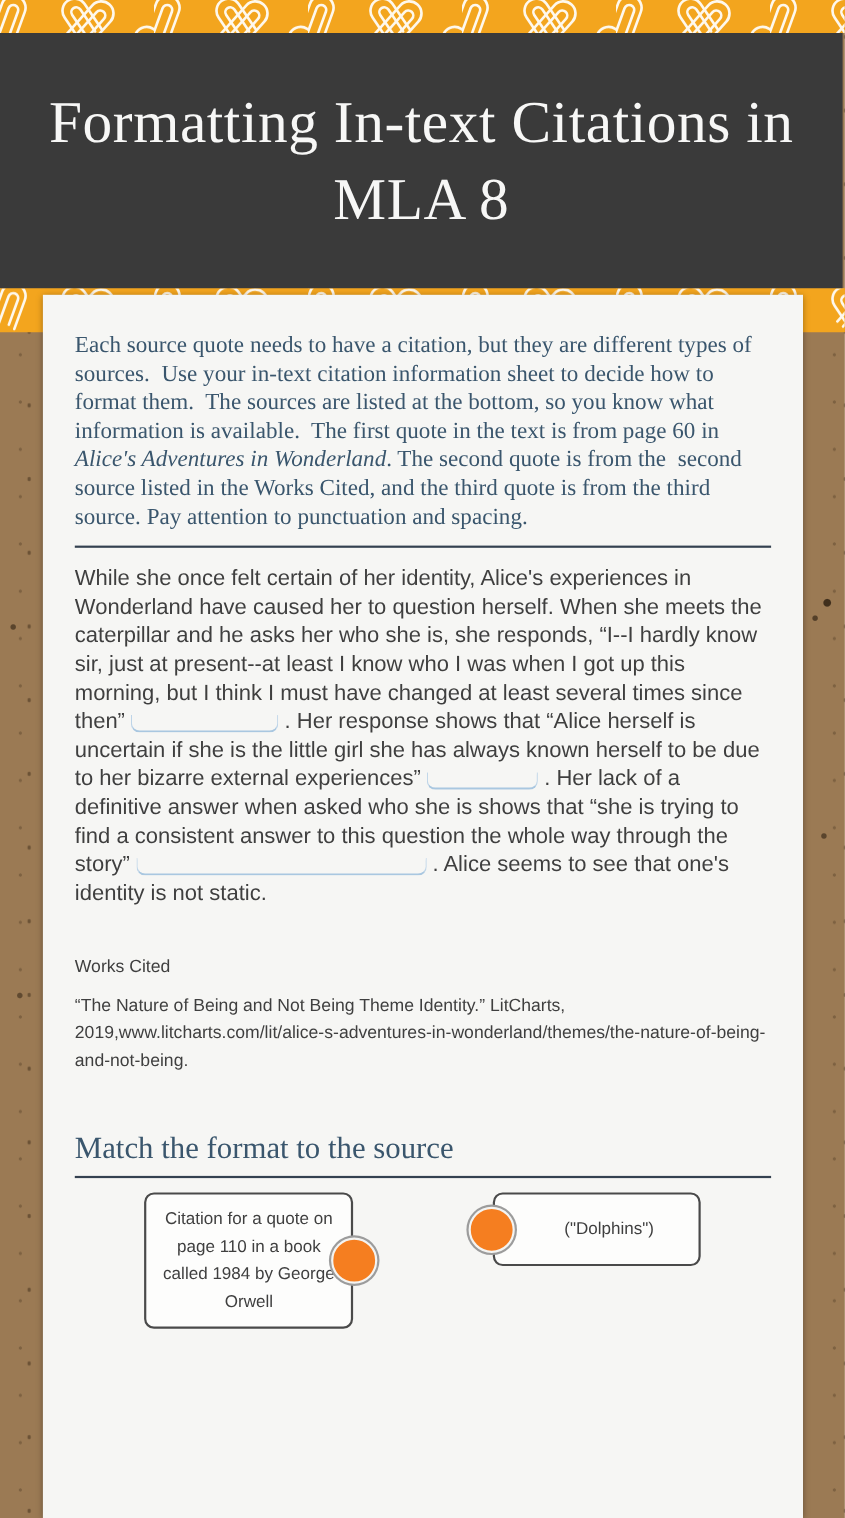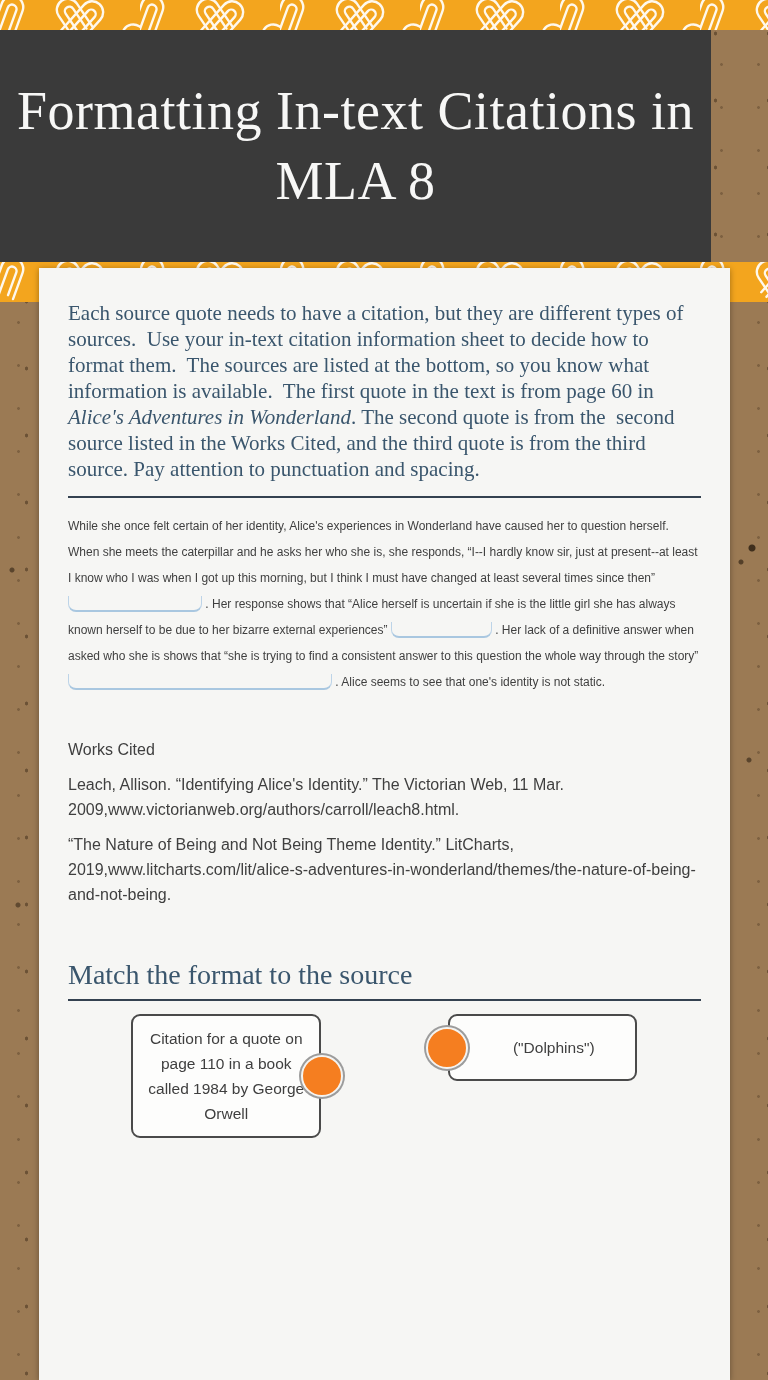--- a/index.html
+++ b/index.html
@@ -17,21 +17,21 @@
       radial-gradient(rgba(35,22,8,.25) 1px, transparent 1.6px);
     background-size:auto,auto,auto,auto,auto,53px 67px,37px 43px;
     background-repeat:no-repeat,no-repeat,no-repeat,no-repeat,no-repeat,repeat,repeat;
   }
   .band{position:absolute;left:0;width:768px;background:#f3a51e;line-height:0;}
   .band-top{top:0;height:30px;}
   .band-mid{top:262px;height:40px;z-index:0;}
   .band svg{display:block;width:100%;height:100%;}
 
   .header{
-    position:absolute;top:30px;left:0;width:711px;height:232px;background:#3a3a3a;
+    position:absolute;top:30px;left:0;width:766px;height:232px;background:#3a3a3a;
     display:flex;align-items:center;justify-content:center;z-index:1;
   }
   .title{
     margin:0;max-width:712px;text-align:center;
     font-family:"Liberation Serif",serif;font-weight:400;
     font-size:54px;line-height:1.3;color:#f7f7f6;letter-spacing:.5px;
   }
 
   .card{
     position:absolute;top:268px;left:39px;width:691px;height:1112px;
@@ -40,21 +40,21 @@
   }
 
   .intro{
     margin:0;font-family:"Liberation Serif",serif;font-size:21px;line-height:26px;
     color:#3a566d;white-space:pre-wrap;
   }
   .intro em{font-style:italic;}
   .rule{border:none;border-top:2px solid #344150;margin:14px 0 0;}
 
   .passage{
-    margin:15px 0 0;font-size:12px;line-height:26px;color:#3f3f3f;white-space:pre-wrap;
+    margin:15px 0 0;font-size:20px;line-height:26px;color:#3f3f3f;white-space:pre-wrap;
   }
   .blank{
     display:inline-block;height:14px;vertical-align:-4px;
     border-bottom:2px solid #a9c7e0;border-left:1px solid #bdd4e8;border-right:1px solid #bdd4e8;
     border-radius:0 0 8px 8px;background:transparent;
   }
   .blank-1{width:132px;}
   .blank-2{width:99px;}
   .blank-3{width:262px;}
 
@@ -138,21 +138,20 @@
 <div class="card">
 
   <p class="intro"><span>Each source quote needs to have a citation, but they are different types of sources.  Use your in-text citation information sheet to decide how to format them.  The sources are listed at the bottom, so you know what information is available.  The first quote in the text is from page 60 in </span><em>Alice's Adventures in Wonderland</em><span>. The second quote is from the  second source listed in the Works Cited, and the third quote is from the third source. Pay attention to punctuation and spacing.</span></p>
 
   <hr class="rule">
 
   <p class="passage"><span>While she once felt certain of her identity, Alice's experiences in Wonderland have caused her to question herself. When she meets the caterpillar and he asks her who she is, she responds, “I--I hardly know sir, just at present--at least I know who I was when I got up this morning, but I think I must have changed at least several times since then” </span><span class="blank blank-1"></span><span> . Her response shows that “Alice herself is uncertain if she is the little girl she has always known herself to be due to her bizarre external experiences” </span><span class="blank blank-2"></span><span> . Her lack of a definitive answer when asked who she is shows that “she is trying to find a consistent answer to this question the whole way through the story” </span><span class="blank blank-3"></span><span> . Alice seems to see that one's identity is not static.</span></p>
 
   <div class="works">
     <p>Works Cited</p>
-    <p>Leach, Allison. “Identifying Alice's Identity.” The Victorian Web, 11 Mar. 2009,www.victorianweb.org/authors/carroll/leach8.html.</p>
     <p>“The Nature of Being and Not Being Theme Identity.” LitCharts, 2019,www.litcharts.com/lit/alice-s-adventures-in-wonderland/themes/the-nature-of-being-and-not-being.</p>
   </div>
 
   <h2 class="match-heading">Match the format to the source</h2>
   <hr class="rule2">
 
   <div class="match-row">
     <div class="match-col">
       <div class="match-box box-source">
         <span>Citation for a quote on page 110 in a book called 1984 by George Orwell</span>

